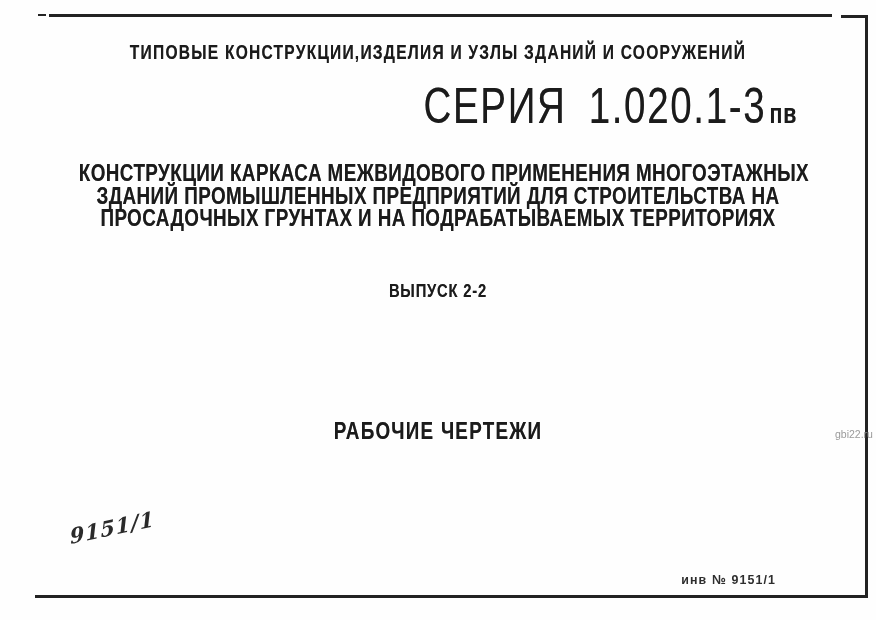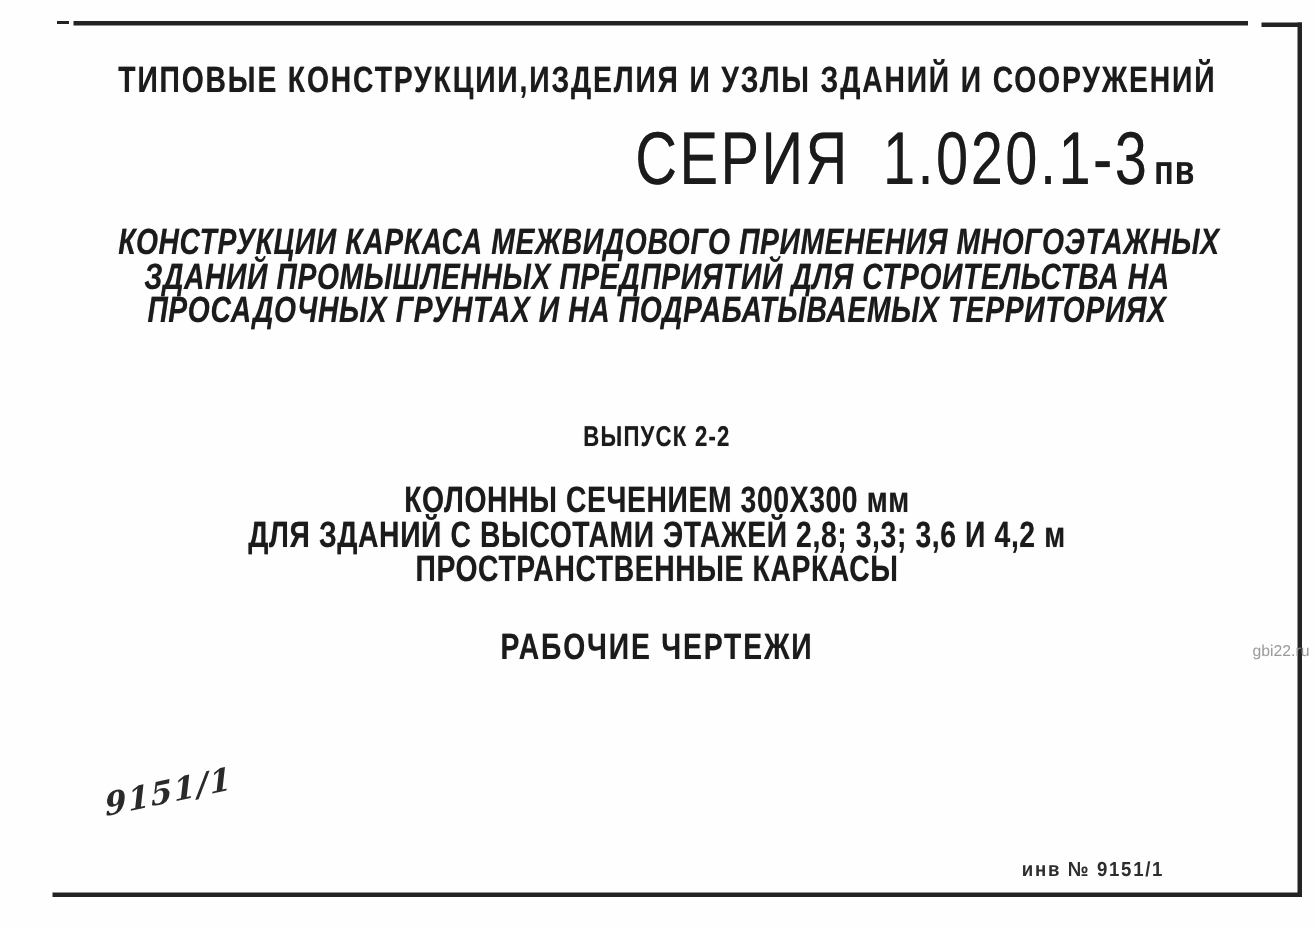--- a/index.html
+++ b/index.html
@@ -38,21 +38,21 @@
     text-shadow: 0 0 0.5px rgba(20,20,20,0.55);
   }
   .cond {
     transform: scale(0.82, 1.06);
     transform-origin: 50% 50%;
     display: block;
   }
 
   .header-line {
     top: 41px;
-    font-size: 23px;
+    font-size: 19px;
     letter-spacing: 1.5px;
     line-height: 24px;
   }
 
   .series-line {
     top: 84px;
     font-size: 47px;
     font-weight: 400;
     letter-spacing: 2px;
     word-spacing: 12px;
@@ -61,21 +61,21 @@
     text-align: right;
   }
   .series-line .series-suffix {
     font-size: 26px;
     font-weight: 700;
     letter-spacing: 1px;
     margin-left: 4px;
     word-spacing: normal;
   }
 
-  .desc-block { top: 150px; font-style: italic; }
+  .desc-block { top: 162px; }
   .desc-block .line,
   .subject-block .line {
     font-size: 23px;
     letter-spacing: 0.5px;
     line-height: 22.5px;
     text-align: center;
     white-space: nowrap;
   }
 
   .issue-line {
@@ -157,25 +157,20 @@
   <div class="t desc-block">
     <span class="line"><span class="cond">КОНСТРУКЦИИ КАРКАСА МЕЖВИДОВОГО ПРИМЕНЕНИЯ МНОГОЭТАЖНЫХ</span></span>
     <span class="line"><span class="cond">ЗДАНИЙ ПРОМЫШЛЕННЫХ ПРЕДПРИЯТИЙ ДЛЯ СТРОИТЕЛЬСТВА НА</span></span>
     <span class="line"><span class="cond">ПРОСАДОЧНЫХ ГРУНТАХ И НА ПОДРАБАТЫВАЕМЫХ ТЕРРИТОРИЯХ</span></span>
   </div>
 
   <div class="t issue-line">
     <span class="cond">ВЫПУСК 2-2</span>
   </div>
 
-  <div class="t subject-block">
-    <span class="line"><span class="cond">КОЛОННЫ СЕЧЕНИЕМ 300Х300 мм</span></span>
-    <span class="line"><span class="cond">ДЛЯ ЗДАНИЙ С ВЫСОТАМИ ЭТАЖЕЙ 2,8; 3,3; 3,6 И 4,2 м</span></span>
-    <span class="line"><span class="cond">ПРОСТРАНСТВЕННЫЕ КАРКАСЫ</span></span>
-  </div>
 
   <div class="t doctype-line">
     <span class="cond">РАБОЧИЕ ЧЕРТЕЖИ</span>
   </div>
 
   <div class="handwritten">9151/1</div>
 
   <div class="inv-number">инв № 9151/1</div>
 
   <div class="watermark">gbi22.ru</div>

